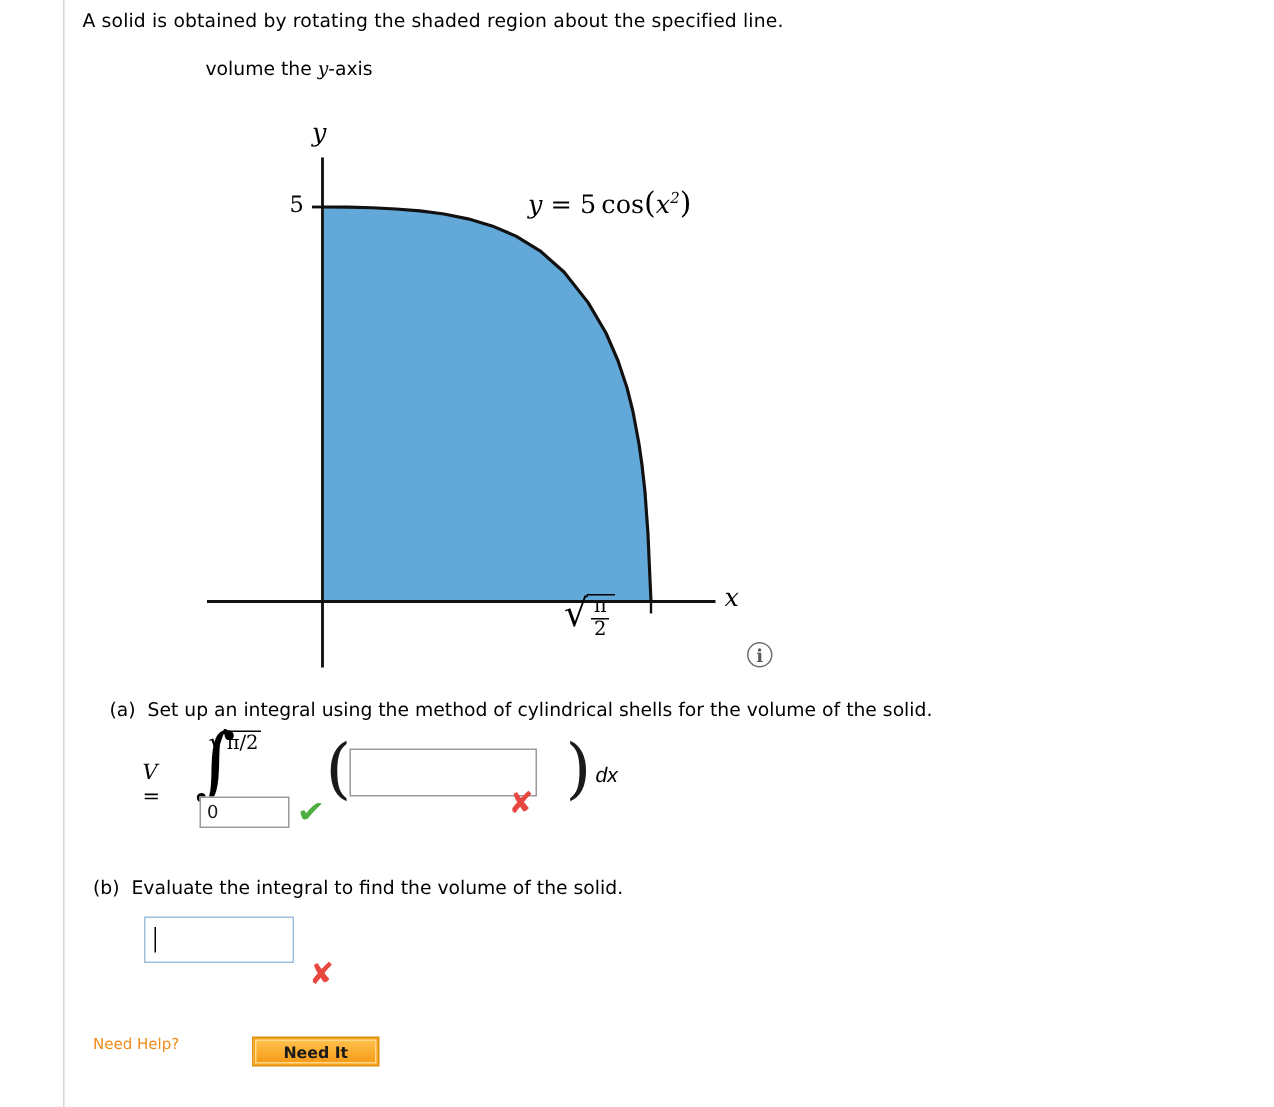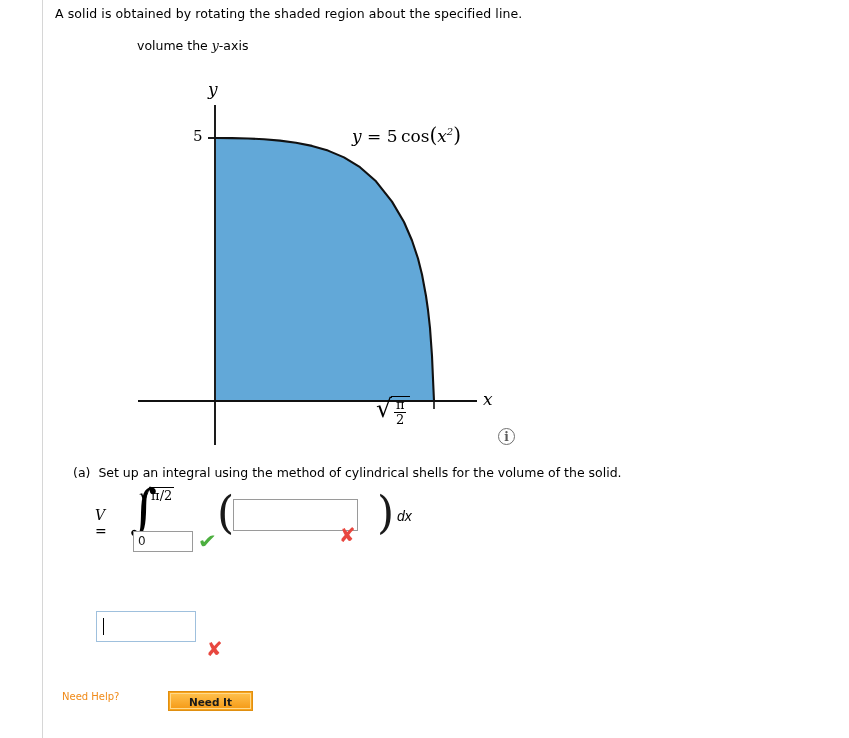--- a/index.html
+++ b/index.html
@@ -375,20 +375,21 @@
     </div>
     <div class="check-mark">✔</div>
 
     <div class="paren-l">(</div>
     <input class="ans big-box" type="text" value="" style="">
     <div class="x-mark-a">✘</div>
     <div class="paren-r">)</div>
     <div class="dx">dx</div>
   </div>
 
+  <div class="part-label part-b-text"><span>(b)</span>&nbsp;&nbsp;<span>Evaluate the integral to find the volume of the solid.</span></div>
 
   <div class="b-answer-wrap">
     <input class="ans b-box focused" type="text" value="" style="">
     <div class="caret"></div>
     <div class="x-mark-b">✘</div>
   </div>
 
   <div class="need-help">Need Help?</div>
   <div class="read-it">Need It</div>
 

